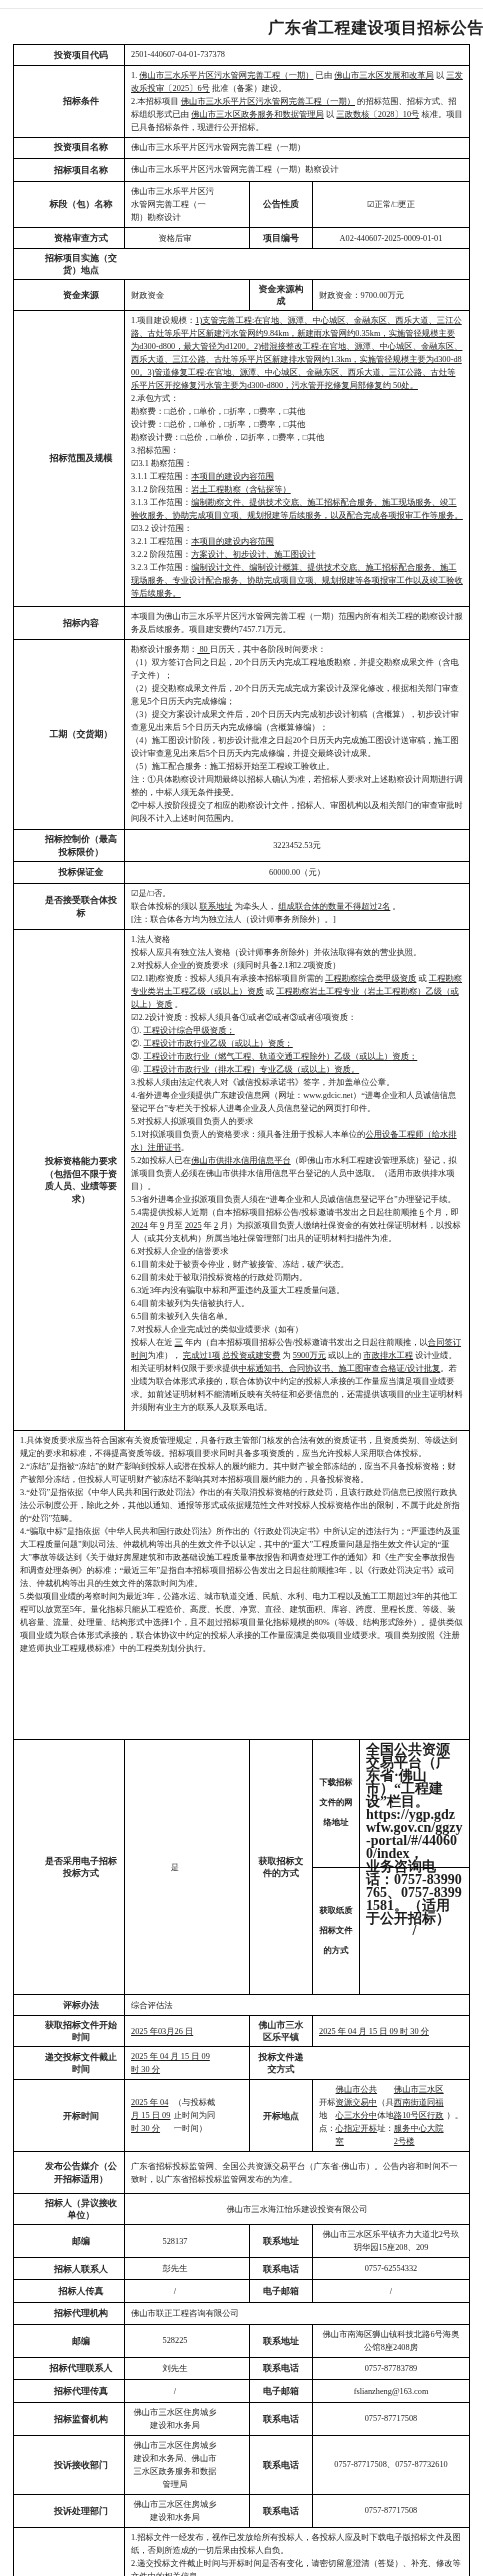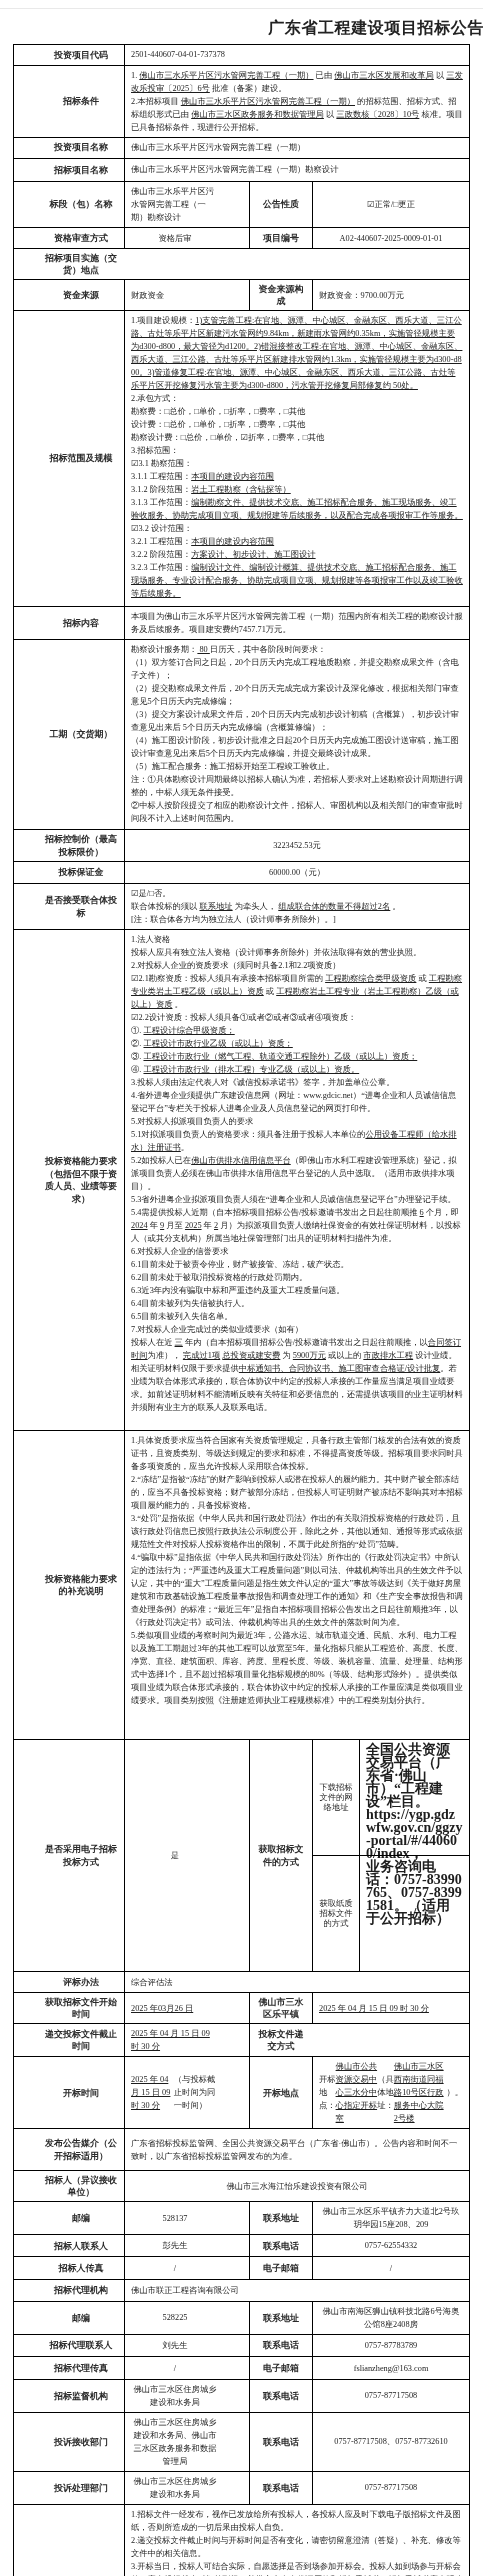--- a/index.html
+++ b/index.html
@@ -50,21 +50,21 @@
   .c4 { flex: 1; }
   .val { flex: 1; }
   .vc { display: flex; align-items: center; }
   .center { display: flex; align-items: center; justify-content: center; text-align: center; }
   .c4sub { flex: 1; padding: 0; display: flex; flex-direction: column; }
   .subrow { display: flex; align-items: stretch; flex: 1; border-top: 0.6px solid #000000; }
   .subrow:first-child { border-top: none; }
   .sublab {
     width: 47px; flex: 0 0 47px;
     display: flex; align-items: center; justify-content: center; text-align: center;
-    font-weight: 400; font-size: 8.3px; line-height: 10px;
+    font-weight: 700; font-size: 8.3px; line-height: 20px;
     padding: 2.4px 3.6px;
     border-right: 0.6px solid #000000;
   }
   .subval { flex: 1; padding: 3px 6px; font-size: 14px; line-height: 13px; word-break: break-all; font-weight: bold; }
   u { text-decoration: underline; text-underline-offset: 1.2px; }
 </style>
 </head>
 <body>
 
 <div class="page">
@@ -147,21 +147,20 @@
       <div class="cell lab">是否接受联合体投标</div>
       <div class="cell val">☑是/□否。<br>联合体投标的须以 <u>联系地址</u> 为牵头人， <u>组成联合体的数量不得超过2名</u> 。<br>[注：联合体各方均为独立法人（设计师事务所除外）。]</div>
     </div>
 
     <div class="row" style="min-height:501px">
       <div class="cell lab">投标资格能力要求（包括但不限于资质人员、业绩等要求）</div>
       <div class="cell val">1.法人资格<br>投标人应具有独立法人资格（设计师事务所除外）并依法取得有效的营业执照。<br>2.对投标人企业的资质要求（须同时具备2.1和2.2项资质）<br>☑2.1勘察资质：投标人须具有承接本招标项目所需的 <u>工程勘察综合类甲级资质</u> 或 <u>工程勘察专业类岩土工程乙级（或以上）资质</u> 或 <u>工程勘察岩土工程专业（岩土工程勘察）乙级（或以上）资质</u> 。<br>☑2.2设计资质：投标人须具备①或者②或者③或者④项资质：<br>①. <u>工程设计综合甲级资质；</u><br>②. <u>工程设计市政行业乙级（或以上）资质；</u><br>③. <u>工程设计市政行业（燃气工程、轨道交通工程除外）乙级（或以上）资质；</u><br>④. <u>工程设计市政行业（排水工程）专业乙级（或以上）资质。</u><br>3.投标人须由法定代表人对《诚信投标承诺书》签字，并加盖单位公章。<br>4.省外进粤企业须提供广东建设信息网（网址：www.gdcic.net）“进粤企业和人员诚信信息登记平台”专栏关于投标人进粤企业及人员信息登记的网页打印件。<br>5.对投标人拟派项目负责人的要求<br>5.1对拟派项目负责人的资格要求：须具备注册于投标人本单位的<u>公用设备工程师（给水排水）注册证书</u>。<br>5.2如投标人已在<u>佛山市供排水信用信息平台</u>（即佛山市水利工程建设管理系统）登记，拟派项目负责人必须在佛山市供排水信用信息平台登记的人员中选取。（适用市政供排水项目）。<br>5.3省外进粤企业拟派项目负责人须在“进粤企业和人员诚信信息登记平台”办理登记手续。<br>5.4需提供投标人近期（自本招标项目招标公告/投标邀请书发出之日起往前顺推 <u>6</u> 个月，即 <u>2024</u> 年 <u>9</u> 月至 <u>2025</u> 年 <u>2</u> 月）为拟派项目负责人缴纳社保资金的有效社保证明材料，以投标人（或其分支机构）所属当地社保管理部门出具的证明材料扫描件为准。<br>6.对投标人企业的信誉要求<br>6.1目前未处于被责令停业，财产被接管、冻结，破产状态。<br>6.2目前未处于被取消投标资格的行政处罚期内。<br>6.3近3年内没有骗取中标和严重违约及重大工程质量问题。<br>6.4目前未被列为失信被执行人。<br>6.5目前未被列入失信名单。<br>7.对投标人企业完成过的类似业绩要求（如有）<br>投标人在近 <u>三</u> 年内（自本招标项目招标公告/投标邀请书发出之日起往前顺推，以<u>合同签订时间</u>为准）， <u>完成过1项</u> <u>总投资或建安费</u> 为 <u>5900万元</u> 或以上的 <u>市政排水工程</u> 设计业绩。<br>相关证明材料仅限于要求提供<u>中标通知书、合同协议书、施工图审查合格证/设计批复</u>。若业绩为联合体形式承接的，联合体协议中约定的投标人承接的工作量应当满足项目业绩要求。如前述证明材料不能清晰反映有关特征和必要信息的，还需提供该项目的业主证明材料并须附有业主方的联系人及联系电话。</div>
     </div>
 
     <div class="row" style="min-height:309px">
-      <div class="cell lab">投标资格能力要求的补充说明</div>
       <div class="cell val">1.具体资质要求应当符合国家有关资质管理规定，具备行政主管部门核发的合法有效的资质证书，且资质类别、等级达到规定的要求和标准，不得提高资质等级。招标项目要求同时具备多项资质的，应当允许投标人采用联合体投标。<br>2.“冻结”是指被“冻结”的财产影响到投标人或潜在投标人的履约能力。其中财产被全部冻结的，应当不具备投标资格；财产被部分冻结，但投标人可证明财产被冻结不影响其对本招标项目履约能力的，具备投标资格。<br>3.“处罚”是指依据《中华人民共和国行政处罚法》作出的有关取消投标资格的行政处罚，且该行政处罚信息已按照行政执法公示制度公开，除此之外，其他以通知、通报等形式或依据规范性文件对投标人投标资格作出的限制，不属于此处所指的“处罚”范畴。<br>4.“骗取中标”是指依据《中华人民共和国行政处罚法》所作出的《行政处罚决定书》中所认定的违法行为；“严重违约及重大工程质量问题”则以司法、仲裁机构等出具的生效文件予以认定，其中的“重大”工程质量问题是指生效文件认定的“重大”事故等级达到《关于做好房屋建筑和市政基础设施工程质量事故报告和调查处理工作的通知》和《生产安全事故报告和调查处理条例》的标准；“最近三年”是指自本招标项目招标公告发出之日起往前顺推3年，以《行政处罚决定书》或司法、仲裁机构等出具的生效文件的落款时间为准。<br>5.类似项目业绩的考察时间为最近3年，公路水运、城市轨道交通、民航、水利、电力工程以及施工工期超过3年的其他工程可以放宽至5年。量化指标只能从工程造价、高度、长度、净宽、直径、建筑面积、库容、跨度、里程长度、等级、装机容量、流量、处理量、结构形式中选择1个，且不超过招标项目量化指标规模的80%（等级、结构形式除外）。提供类似项目业绩为联合体形式承接的，联合体协议中约定的投标人承接的工作量应满足类似项目业绩要求。项目类别按照《注册建造师执业工程规模标准》中的工程类别划分执行。</div>
     </div>
 
     <div class="row" style="min-height:127px">
       <div class="cell lab">是否采用电子招标投标方式</div>
       <div class="cell c2 center">是</div>
       <div class="cell c3 lab">获取招标文件的方式</div>
       <div class="cell c4sub">
         <div class="subrow" style="min-height:84px">
           <div class="sublab">下载招标文件的网络地址</div>

